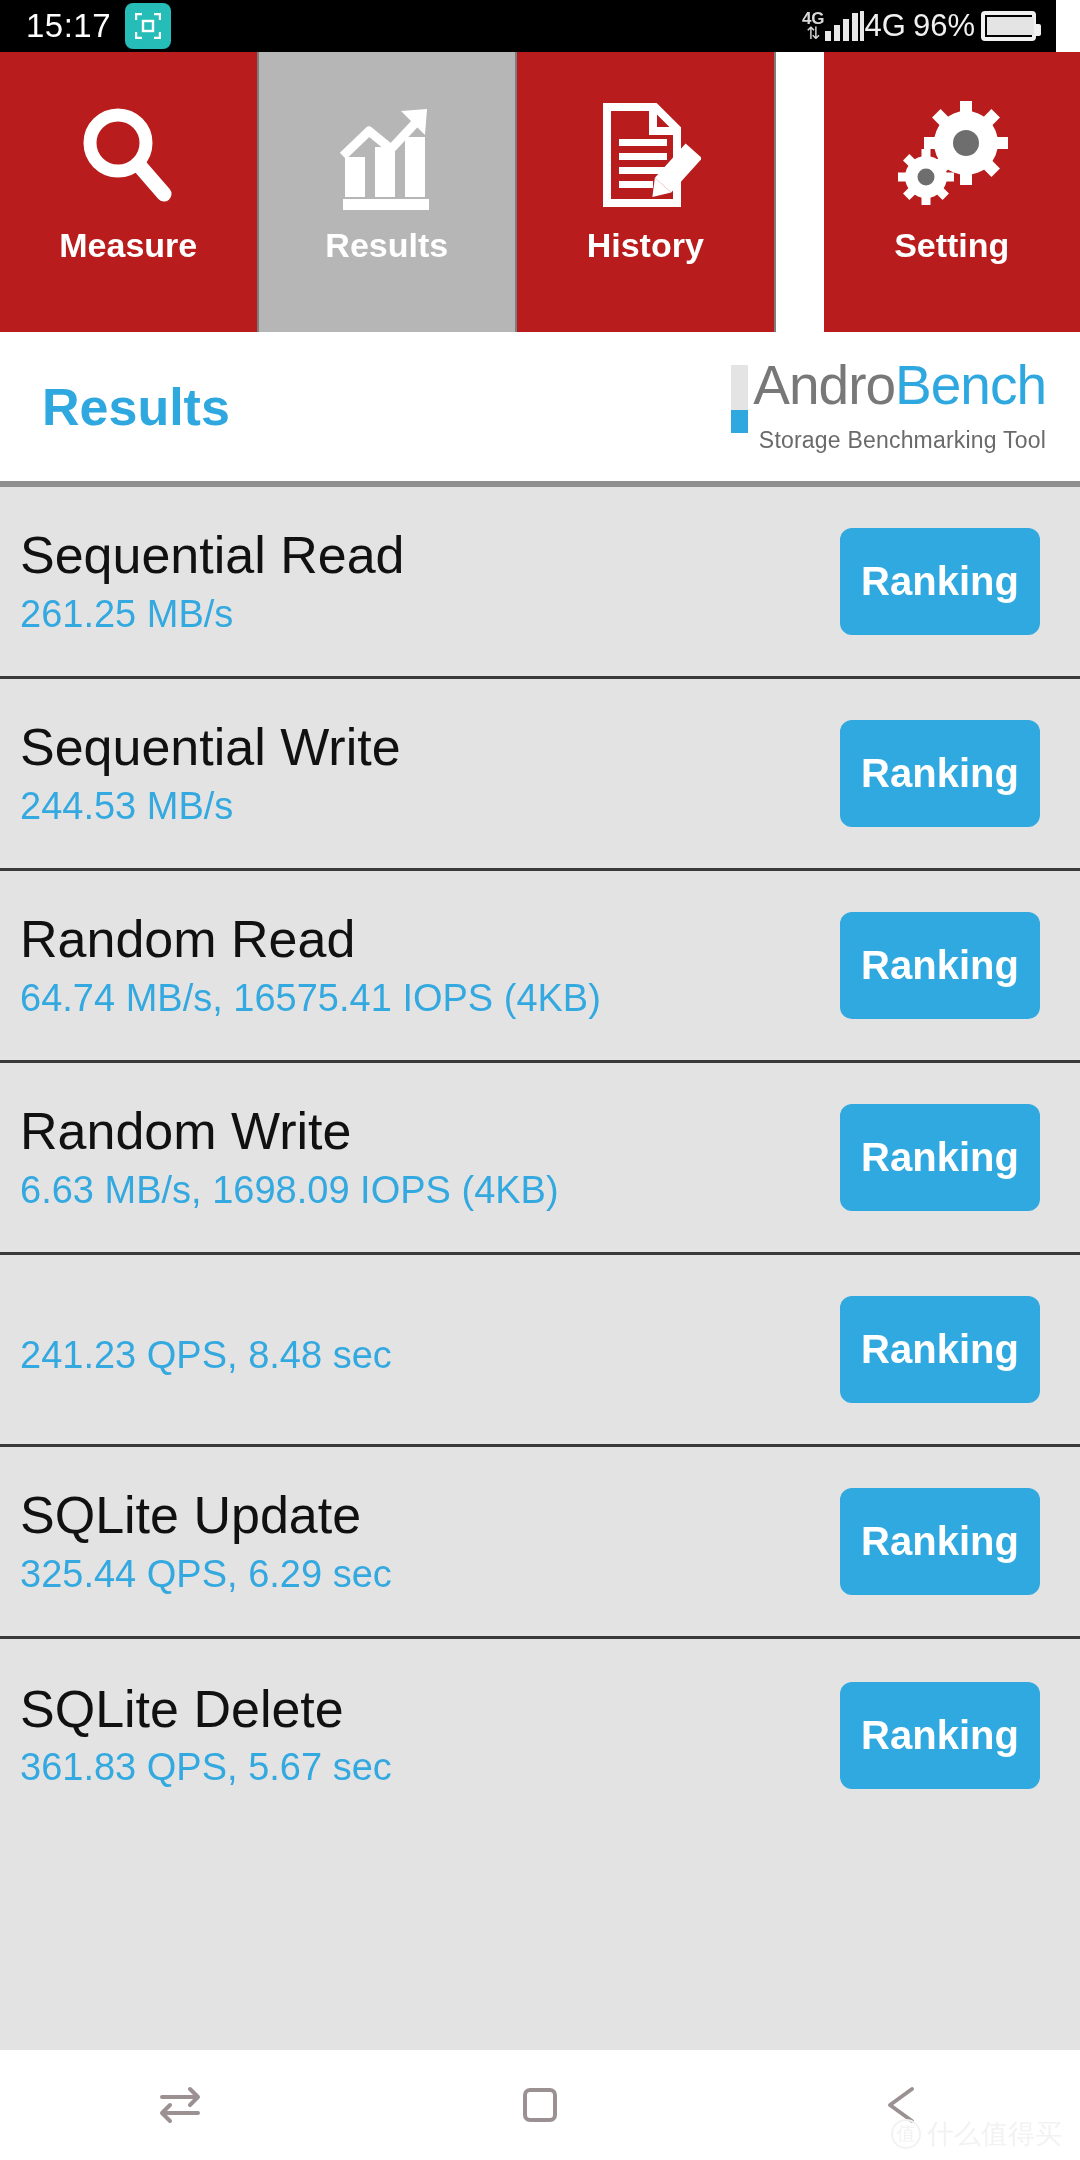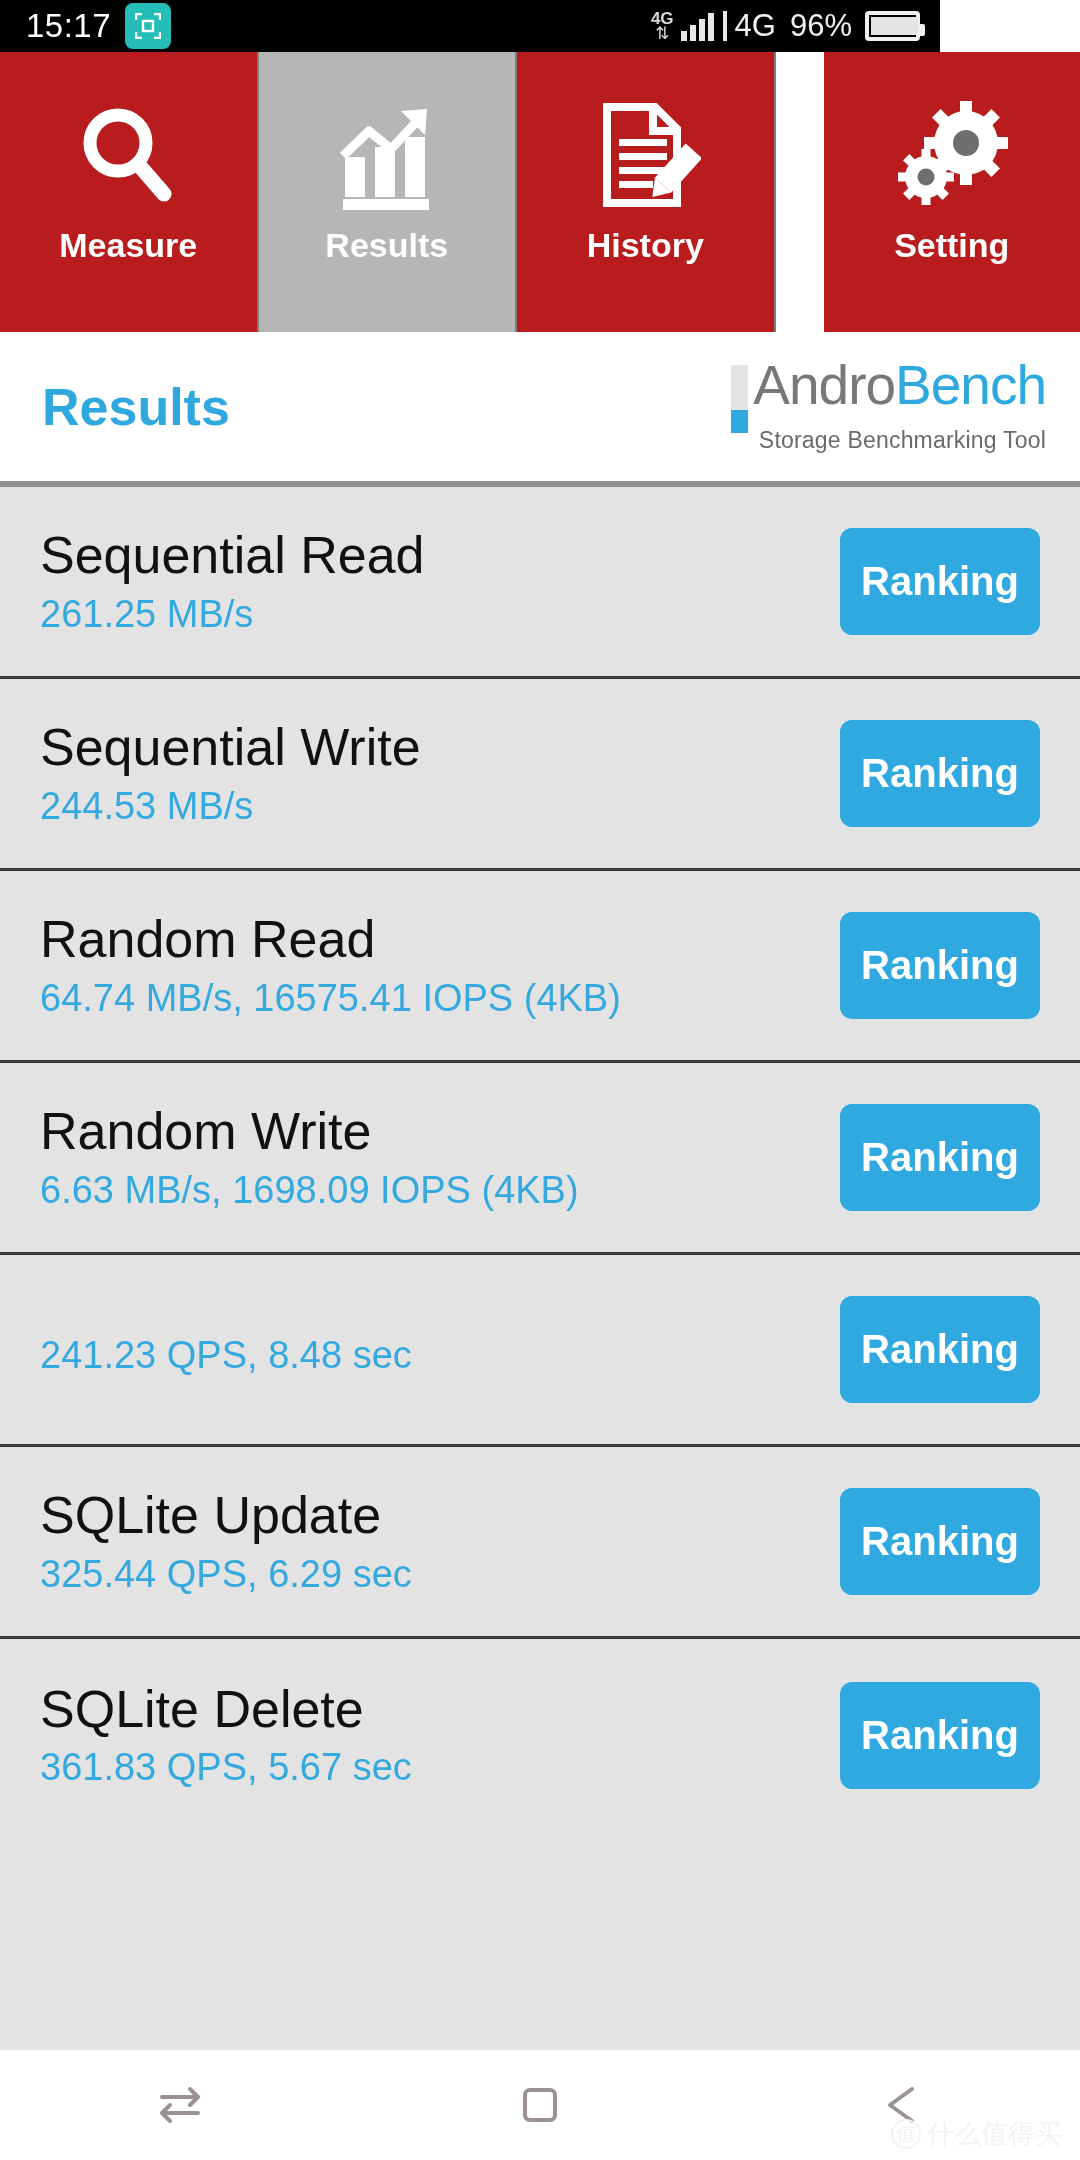--- a/index.html
+++ b/index.html
@@ -5,37 +5,37 @@
   * { margin:0; padding:0; box-sizing:border-box; }
   html, body {
     width:1080px; height:2160px;
     background:#ffffff;
     font-family:"Liberation Sans", sans-serif;
     overflow:hidden;
   }
 
   
   .statusbar{
-    height:52px; width:940px; background:#000000;
+    height:52px; width:1056px; background:#000000;
     display:flex; align-items:center; position:relative;
   }
   .status-time{
     color:#ffffff; font-size:33px; font-weight:400;
     margin-left:26px; letter-spacing:0.5px;
   }
   .status-badge{
     width:46px; height:46px; background:#26bdb8; border-radius:8px;
     margin-left:14px; position:relative;
   }
   .status-badge .br-frame{
     position:absolute; left:10px; top:10px; width:26px; height:26px;
   }
   .status-right{
     margin-left:auto; margin-right:20px;
-    display:flex; align-items:center; gap:7px;
+    display:flex; align-items:center; 
   }
   .sig4g-small{
     display:flex; flex-direction:column; align-items:center;
     color:#d8d8d8; line-height:1;
   }
   .sig4g-small .lbl{ font-size:17px; font-weight:700; }
   .sig4g-small .arr{ font-size:17px; margin-top:-2px; }
   .bars{ display:flex; align-items:flex-end; gap:3px; height:30px; }
   .bars i{ display:block; width:6px; background:#e8e8e8; }
   .bars i:nth-child(1){ height:10px; }
@@ -93,21 +93,21 @@
   .logo-word .g2{ color:#2fa8e0; }
   .logo-tag{ color:#6a6a6a; font-size:23px; margin-top:14px; letter-spacing:0.2px; }
 
   
   .list{
     width:1080px; height:1566px; background:#e3e3e3;
     border-top:3px solid #8f8f8f;
   }
   .row{
     height:192px; width:1080px; display:flex; align-items:center;
-    border-bottom:3px solid #3a3a3a; padding:0 40px 0 40px;
+    border-bottom:3px solid #3a3a3a; padding:0 40px 0 20px;
   }
   .row-texts{ flex:1; display:flex; flex-direction:column; justify-content:center; }
   .row-title{ color:#111111; font-size:52px; font-weight:400; line-height:1.05; }
   .row-value{ color:#33a9e0; font-size:38px; margin-top:12px; line-height:1.05; }
   .rank-btn{
     width:200px; height:107px; background:#2fa9e0; border-radius:12px;
     display:flex; align-items:center; justify-content:center;
     color:#ffffff; font-size:40px; font-weight:700; flex:0 0 auto;
   }
   .list-pad{ width:1080px; background:#e3e3e3; flex:1; }

